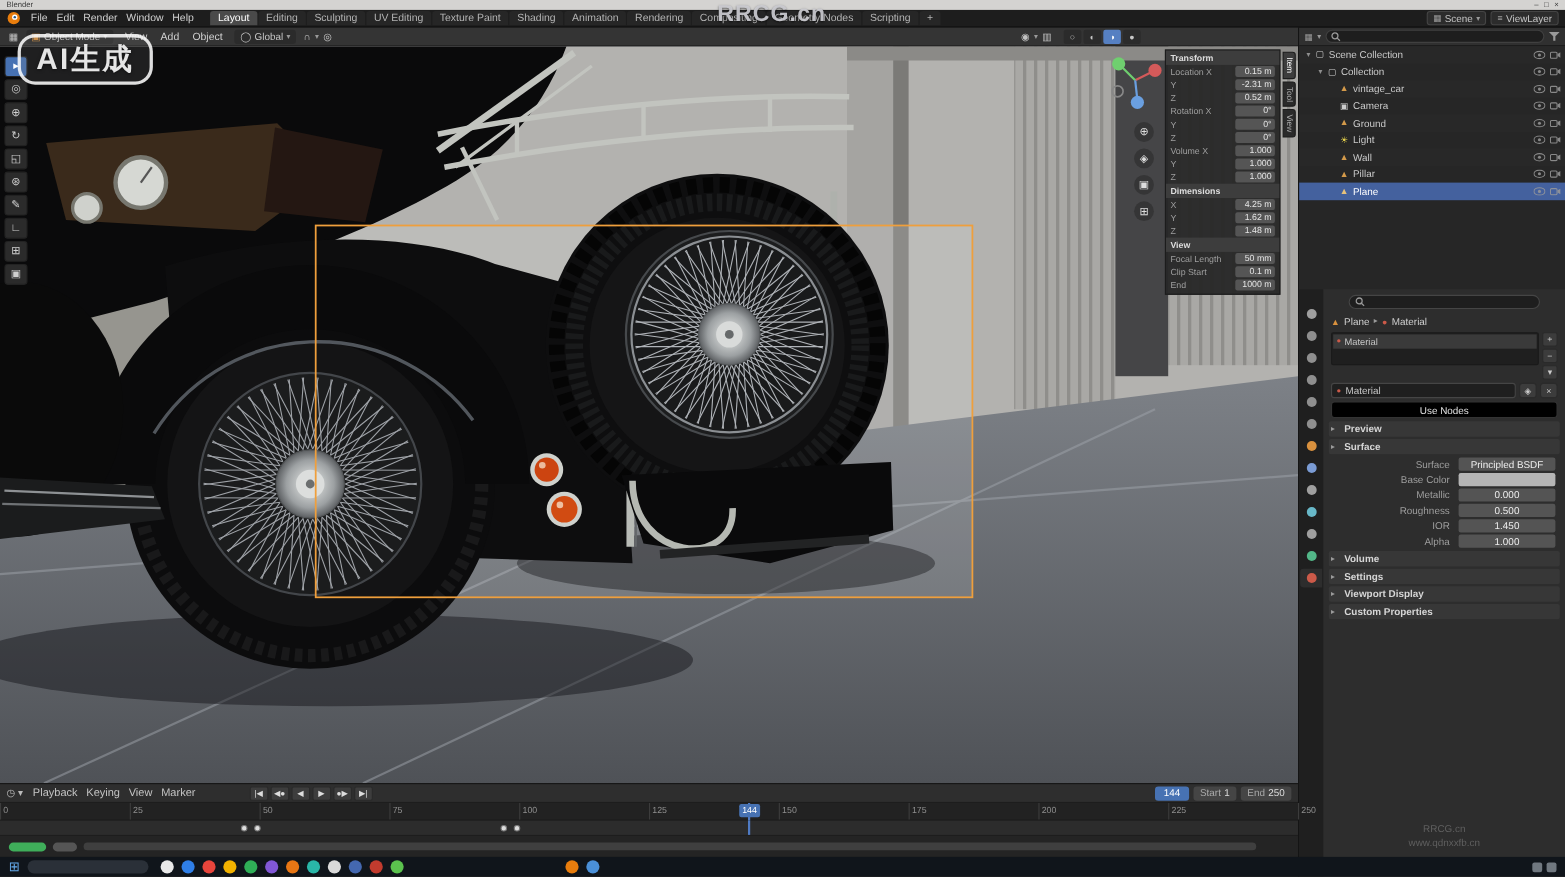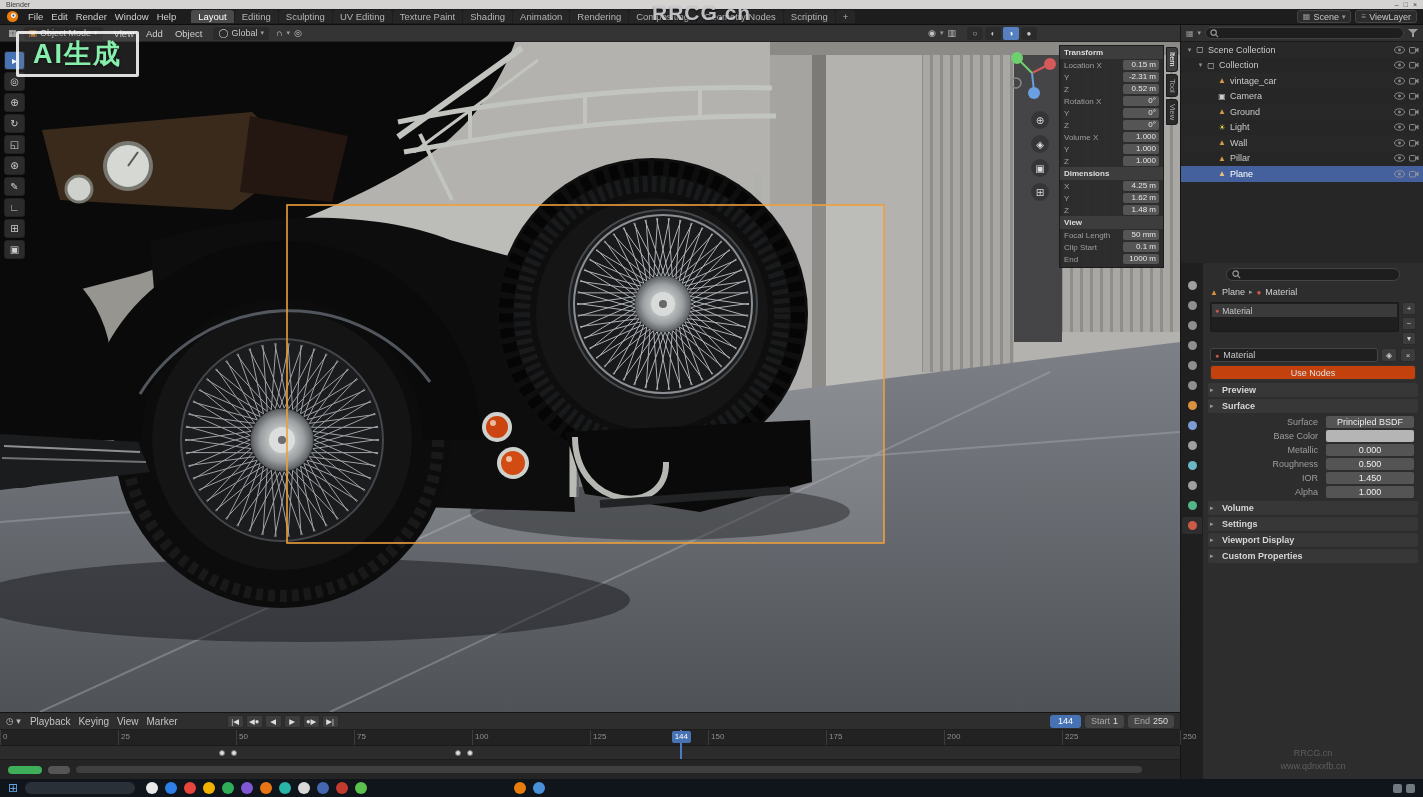--- a/index.html
+++ b/index.html
@@ -41,21 +41,21 @@
 .nav-ic{width:18px;height:18px;border-radius:50%;background:rgba(40,40,40,.55);color:#ddd;display:flex;align-items:center;justify-content:center;font-size:10px}
 
 .n-panel{position:absolute;top:20px;right:16px;width:105px;background:rgba(40,40,40,.96);border:1px solid #1c1c1c;z-index:3;font-size:8px;padding-bottom:2px}
 .np-row{display:flex;align-items:center;justify-content:space-between;height:12px;padding:0 4px;color:#9f9f9f}
 .np-row.hdr{background:#3d3d3d;color:#ddd;font-weight:bold;height:13px}
 .np-val{background:#555;border-radius:2px;color:#e6e6e6;padding:0 3px;min-width:36px;text-align:right;height:10px;line-height:10px}
 .np-tabs{position:absolute;top:22px;right:2px;width:12px;display:flex;flex-direction:column;gap:2px;z-index:3}
 .np-tab{writing-mode:vertical-rl;font-size:7.5px;color:#aaa;background:#2a2a2a;border:1px solid #1c1c1c;padding:4px 0;border-radius:0 3px 3px 0;text-align:center}
 .np-tab.active{background:#3d3d3d;color:#fff}
 
-.ai-badge{position:absolute;left:16px;top:6px;z-index:6;color:#86efac;border:3px solid rgba(255,255,255,.85);border-radius:2px;padding:2px 14px;font-size:27px;font-weight:bold;background:rgba(130,130,130,.18);letter-spacing:2px;text-shadow:0 1px 3px rgba(0,0,0,.5)}
+.ai-badge{position:absolute;left:16px;top:6px;z-index:6;color:#e5e5e5;border:3px solid rgba(255,255,255,.85);border-radius:16px;padding:2px 14px;font-size:27px;font-weight:bold;background:rgba(130,130,130,.18);letter-spacing:2px;text-shadow:0 1px 3px rgba(0,0,0,.5)}
 .wm-blue{position:absolute;left:378px;top:352px;z-index:6;color:#2373f5;font-size:26px;font-weight:bold;letter-spacing:5px;white-space:nowrap;text-shadow:0 0 3px rgba(255,255,255,.35)}
 .wm-top{position:absolute;left:652px;top:1px;z-index:10;color:rgba(205,205,210,.92);font-size:21px;font-weight:bold;letter-spacing:1px;text-shadow:0 1px 2px rgba(0,0,0,.6)}
 
 .right-col{position:absolute;top:25px;left:1180px;width:243px;bottom:0;background:#2b2b2b;border-left:1px solid #141414}
 .outliner{position:absolute;top:0;left:0;right:0;height:238px;background:#262626;overflow:hidden}
 .ol-head{height:17px;background:#303030;display:flex;align-items:center;gap:4px;padding:0 5px;border-bottom:1px solid #1b1b1b}
 .search-pill{flex:1;height:12px;background:#1e1e1e;border:1px solid #404040;border-radius:7px;display:flex;align-items:center;padding:0 4px;gap:3px;min-width:0}
 .ol-row{height:15.5px;display:flex;align-items:center;padding-right:4px;font-size:9px;color:#c9c9c9}
 .ol-rows>div:nth-child(odd) .ol-row{background:#282828}
 .ol-row.sel{background:#44619e !important;color:#fff}
@@ -76,21 +76,21 @@
 .p-crumb{display:flex;align-items:center;gap:4px;height:14px;color:#cfcfcf}
 .crumb-ic{font-size:8px}
 .slot-wrap{display:flex;gap:3px;margin:3px 0}
 .slot-list{flex:1;height:30px;background:#1f1f1f;border:1px solid #1a1a1a;border-radius:2px;padding:1px}
 .slot-row{height:13px;background:#3a3a3a;display:flex;align-items:center;gap:3px;padding:0 3px;font-size:8.5px}
 .slot-btns{display:flex;flex-direction:column;gap:2px}
 .sbtn{width:14px;height:13px;background:#3c3c3c;border:1px solid #2a2a2a;border-radius:2px;font-size:8px;display:flex;align-items:center;justify-content:center;color:#ccc}
 .name-row{display:flex;gap:3px;margin:3px 0;align-items:center}
 .name-field{flex:1;height:14px;background:#1f1f1f;border:1px solid #454545;border-radius:3px;display:flex;align-items:center;gap:4px;padding:0 4px}
 .nbtn{width:16px;height:14px;background:#3c3c3c;border:1px solid #2a2a2a;border-radius:3px;display:flex;align-items:center;justify-content:center;font-size:8px;color:#ccc}
-.use-nodes{height:15px;background:#c2410c;border:1px solid #333;border-radius:3px;display:flex;align-items:center;justify-content:center;margin:3px 0;color:#e0e0e0}
+.use-nodes{height:15px;background:#000000;border:1px solid #333;border-radius:3px;display:flex;align-items:center;justify-content:center;margin:3px 0;color:#e0e0e0}
 .pr-row{display:flex;align-items:center;height:14px;gap:4px;padding:0 2px}
 .pr-row.sec{background:#373737;border-radius:2px;margin:2px -2px;color:#d6d6d6}
 .pr-caret{width:8px;color:#9a9a9a;font-size:7px;visibility:hidden}
 .pr-row.sec .pr-caret{visibility:visible}
 .pr-label{flex:1;text-align:right;color:#9e9e9e;padding-right:4px;white-space:nowrap;overflow:hidden}
 .pr-row.sec .pr-label{text-align:left;color:#d6d6d6;font-weight:bold}
 .pr-value{width:88px;background:#545454;border-radius:2px;text-align:center;height:12px;line-height:12px;color:#eee;flex-shrink:0}
 .pr-value:empty{display:none}
 .pr-swatch{width:88px;height:12px;border-radius:2px;display:none;flex-shrink:0}
 .pr-swatch.show{display:block}

